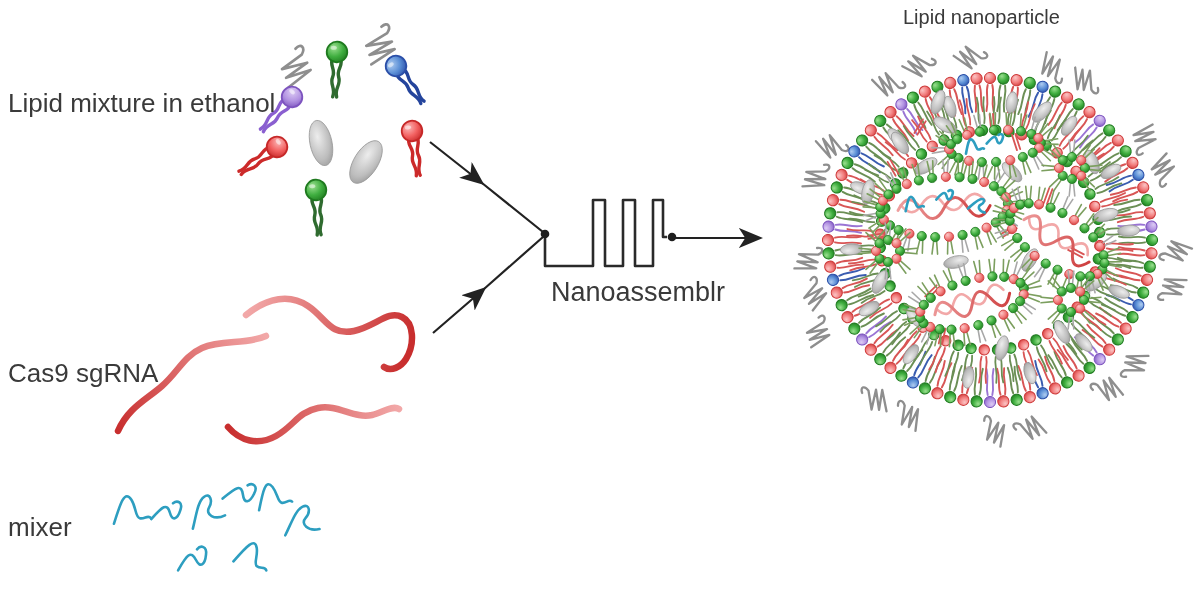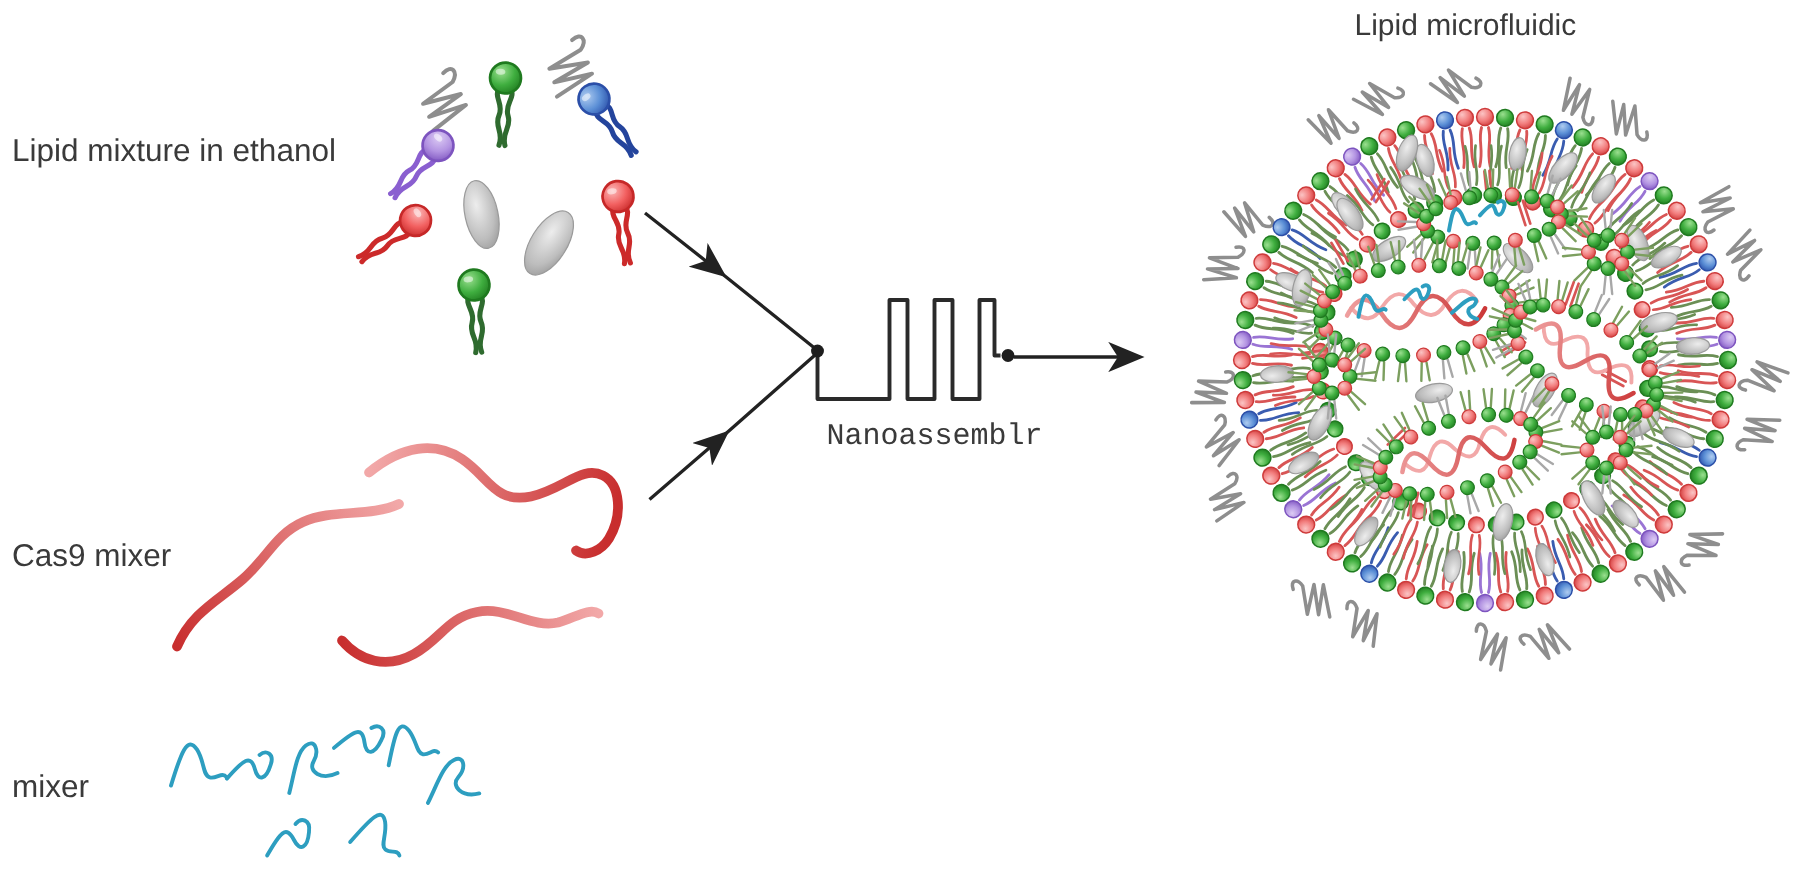--- a/index.html
+++ b/index.html
@@ -1,20 +1,20 @@
 <!DOCTYPE html>
 <html><head>
 <meta charset="utf-8">
 <style>
   html,body{margin:0;padding:0;background:#fff;}
   #stage{position:relative;width:1200px;height:591px;background:#fff;overflow:hidden;
          font-family:"Liberation Sans",sans-serif;}
   #diagram-svg{position:absolute;left:0;top:0;}
-  .lbl{position:absolute;font-size:21px;line-height:1.2;color:#3A3A3A;white-space:nowrap;}
-  .lbl-mixer{font-size:20px;line-height:26px;font-family:Liberation Mono, monospace;}
+  .lbl{position:absolute;font-size:26px;line-height:1.2;color:#3A3A3A;white-space:nowrap;}
+  .lbl-mixer{font-size:27px;line-height:26px;}
   .lbl-np{font-size:20px;}
 </style>
 </head>
 <body>
 
 <div id="stage">
   <svg id="diagram-svg" width="1200" height="591" viewBox="0 0 1200 591">
       <defs>
         <radialGradient id="g-red" cx="35%" cy="30%" r="80%">
           <stop offset="0" stop-color="#FBB7B7"></stop>
@@ -1385,22 +1385,22 @@
           <circle cx="-2.204364238465236e-15" cy="-11" r="4.6" fill="url(#g-green)" stroke="#1F7A1F" stroke-width="0.8"></circle>
           <line x1="10.684457892504112" y1="-12.545104699683487" x2="17.908568466471376" y2="-22.201823936313204" stroke="#7C9F5F" stroke-width="1.6" stroke-linecap="round"></line>
           <line x1="13.043351141146486" y1="-10.38278588842798" x2="22.03663165159553" y2="-18.417766016616063" stroke="#7C9F5F" stroke-width="1.6" stroke-linecap="round"></line>
           <circle cx="8.485281374238568" cy="-7.778174593052024" r="4.6" fill="url(#g-pink)" stroke="#CE3A3A" stroke-width="0.8"></circle>
         </g>
       </g>
     </svg>
 
   <div class="lbl" style="left:8px;top:88px">Lipid mixture in ethanol</div>
 
-  <div class="lbl" style="left:8px;top:358px">Cas9 mixer</div>
+  <div class="lbl" style="left:8px;top:358px">Cas9 sgRNA</div>
 
   <div class="lbl" style="left:8px;top:512px">mixer</div>
 
   <div class="lbl lbl-mixer" style="left:551px;top:279px">
     <div>Nanoassemblr</div>
   </div>
 
-  <div class="lbl lbl-np" style="left:903px;top:5px">Lipid microfluidic</div>
+  <div class="lbl lbl-np" style="left:903px;top:5px">Lipid nanoparticle</div>
 </div>
 
 </body></html>

